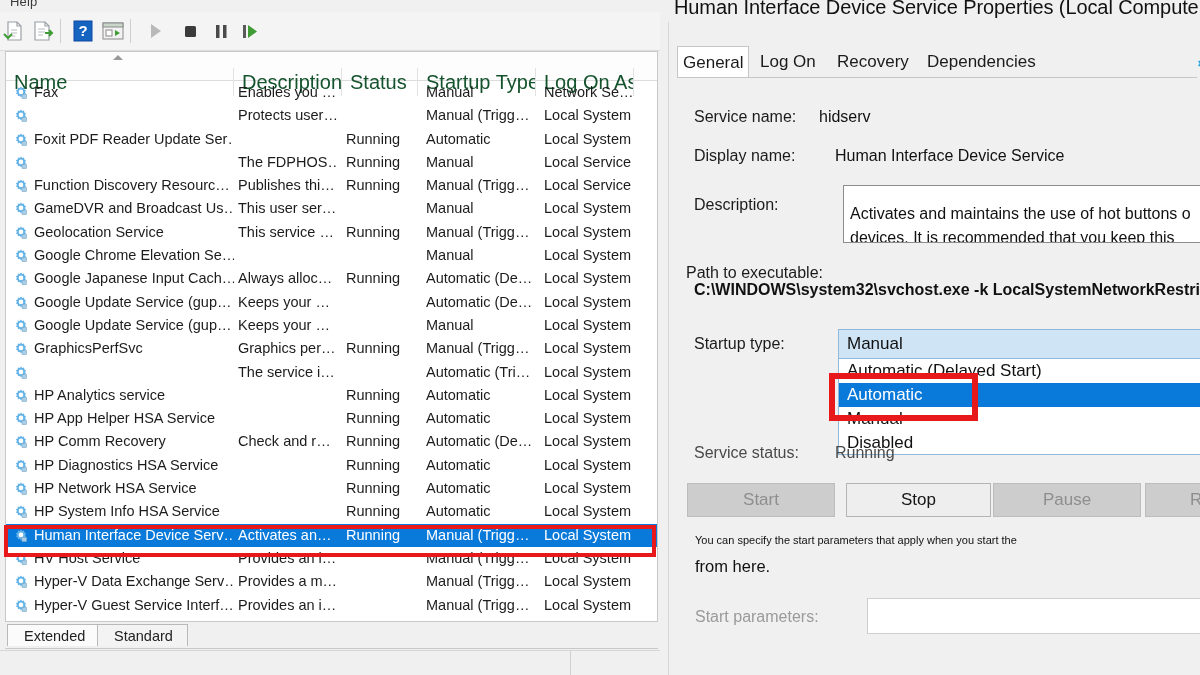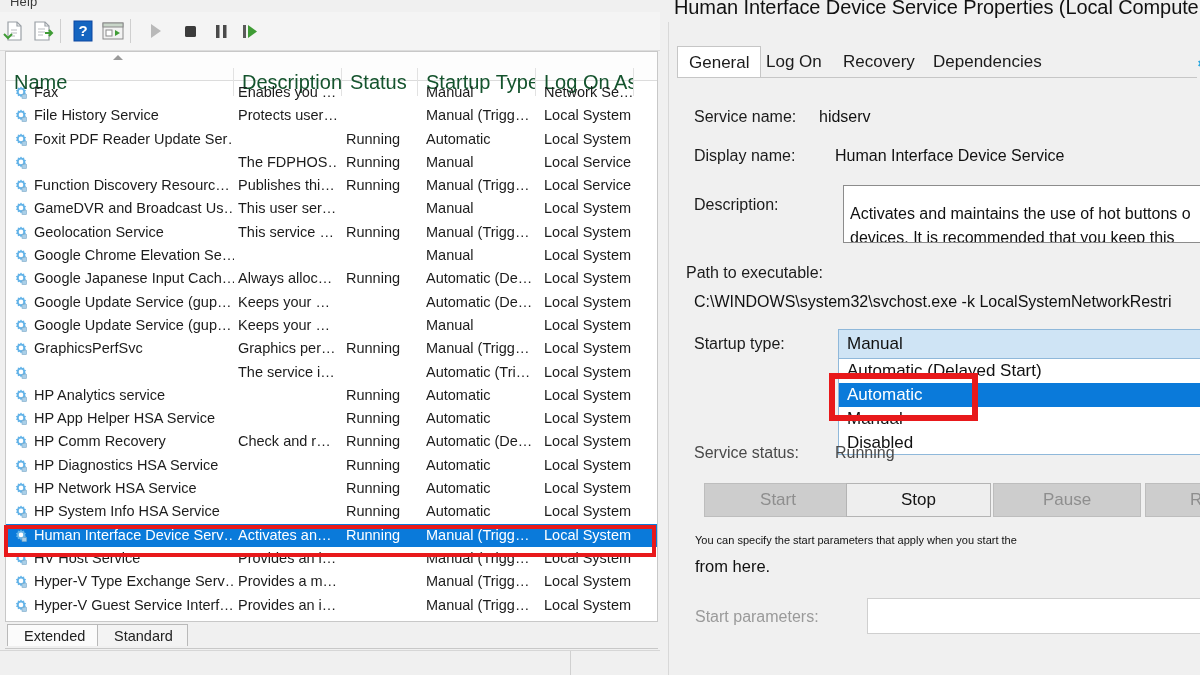--- a/index.html
+++ b/index.html
@@ -112,21 +112,21 @@
   }
   #props-body{
     position:absolute;left:0px;top:22px;width:540px;height:653px;
     background:#f0f0f0;border-left:1px solid #d8d8d8;
   }
   #tabrow{
     position:absolute;left:8px;top:24px;height:32px;
   }
   .ptab{
     position:absolute;top:0;height:32px;line-height:32px;
-    font-size:17px;color:#1b1b1b;padding:0 11px;white-space:nowrap;
+    font-size:17px;color:#1b1b1b;padding:0 5px;white-space:nowrap;
   }
   .ptab.active{
     background:#ffffff;border:1px solid #c6c6c6;border-bottom:1px solid #fff;
     box-sizing:border-box;
   }
   #tab-underline{
     position:absolute;left:8px;top:55px;width:520px;height:1px;background:#c6c6c6;
   }
   #gear-deco{position:absolute;left:525px;top:30px;width:22px;height:22px;}
 
@@ -268,21 +268,20 @@
             <span class="c c-stat"></span>
             <span class="c c-start">Manual</span>
             <span class="c c-log">Network Se…</span>
           </div>
           <div class="row">
             <span class="svc-icon"><svg width="16" height="16" viewBox="0 0 16 16">
       <path d="M8 1.4 l1.2 1.6 1.9-.5.2 2 1.8.8-1.1 1.6 1.1 1.6-1.8.8-.2 2-1.9-.5L8 12.4 6.8 10.8l-1.9.5-.2-2-1.8-.8 1.1-1.6L2.9 5.3l1.8-.8.2-2 1.9.5Z" fill="#63b3e8"></path>
       <circle cx="8" cy="6.9" r="2.3" fill="#ffffff"></circle>
       <rect x="9" y="9.5" width="4.5" height="4" fill="#a9cfe8" stroke="#7aa8c8" stroke-width=".6"></rect>
     </svg></span>
-            <span class="c c-name">File History Service</span>
             <span class="c c-desc">Protects user…</span>
             <span class="c c-stat"></span>
             <span class="c c-start">Manual (Trigg…</span>
             <span class="c c-log">Local System</span>
           </div>
           <div class="row">
             <span class="svc-icon"><svg width="16" height="16" viewBox="0 0 16 16">
       <path d="M8 1.4 l1.2 1.6 1.9-.5.2 2 1.8.8-1.1 1.6 1.1 1.6-1.8.8-.2 2-1.9-.5L8 12.4 6.8 10.8l-1.9.5-.2-2-1.8-.8 1.1-1.6L2.9 5.3l1.8-.8.2-2 1.9.5Z" fill="#63b3e8"></path>
       <circle cx="8" cy="6.9" r="2.3" fill="#ffffff"></circle>
       <rect x="9" y="9.5" width="4.5" height="4" fill="#a9cfe8" stroke="#7aa8c8" stroke-width=".6"></rect>
@@ -506,21 +505,21 @@
             <span class="c c-stat"></span>
             <span class="c c-start">Manual (Trigg…</span>
             <span class="c c-log">Local System</span>
           </div>
           <div class="row">
             <span class="svc-icon"><svg width="16" height="16" viewBox="0 0 16 16">
       <path d="M8 1.4 l1.2 1.6 1.9-.5.2 2 1.8.8-1.1 1.6 1.1 1.6-1.8.8-.2 2-1.9-.5L8 12.4 6.8 10.8l-1.9.5-.2-2-1.8-.8 1.1-1.6L2.9 5.3l1.8-.8.2-2 1.9.5Z" fill="#63b3e8"></path>
       <circle cx="8" cy="6.9" r="2.3" fill="#ffffff"></circle>
       <rect x="9" y="9.5" width="4.5" height="4" fill="#a9cfe8" stroke="#7aa8c8" stroke-width=".6"></rect>
     </svg></span>
-            <span class="c c-name">Hyper-V Type Exchange Serv…</span>
+            <span class="c c-name">Hyper-V Data Exchange Serv…</span>
             <span class="c c-desc">Provides a m…</span>
             <span class="c c-stat"></span>
             <span class="c c-start">Manual (Trigg…</span>
             <span class="c c-log">Local System</span>
           </div>
           <div class="row">
             <span class="svc-icon"><svg width="16" height="16" viewBox="0 0 16 16">
       <path d="M8 1.4 l1.2 1.6 1.9-.5.2 2 1.8.8-1.1 1.6 1.1 1.6-1.8.8-.2 2-1.9-.5L8 12.4 6.8 10.8l-1.9.5-.2-2-1.8-.8 1.1-1.6L2.9 5.3l1.8-.8.2-2 1.9.5Z" fill="#63b3e8"></path>
       <circle cx="8" cy="6.9" r="2.3" fill="#ffffff"></circle>
       <rect x="9" y="9.5" width="4.5" height="4" fill="#a9cfe8" stroke="#7aa8c8" stroke-width=".6"></rect>
@@ -574,39 +573,39 @@
       <div class="flabel" style="left:26px;top:147px;">Display name:</div>
       <div class="fvalue" style="left:167px;top:147px;">Human Interface Device Service</div>
 
       <div class="flabel" style="left:26px;top:196px;">Description:</div>
       <div id="desc-box">
         <div class="line" style="top:19px;">Activates and maintains the use of hot buttons o</div>
         <div class="line" style="top:43px;">devices. It is recommended that you keep this</div>
       </div>
 
       <div class="flabel" style="left:18px;top:264px;">Path to executable:</div>
-      <div class="fvalue" style="left:26px;top:293px;">C:\WINDOWS\system32\svchost.exe -k LocalSystemNetworkRestri</div>
+      <div class="fvalue" style="left:26px;top:281px;font-weight:bold;">C:\WINDOWS\system32\svchost.exe -k LocalSystemNetworkRestri</div>
 
       <div class="flabel" style="left:26px;top:335px;">Startup type:</div>
 
       <div id="combo">
         <span id="combo-text">Manual</span>
       </div>
 
       <div id="dropdown">
         <div class="dd-item" style="top:0px;">Automatic (Delayed Start)</div>
         <div class="dd-item hl" style="top:24px;">Automatic</div>
         <div class="dd-item" style="top:48px;">Manual</div>
         <div class="dd-item" style="top:72px;">Disabled</div>
       </div>
 
       <div class="flabel" style="left:26px;top:444px;color:#4a4a4a;">Service status:</div>
       <div class="fvalue" style="left:167px;top:444px;color:#4a4a4a;">Running</div>
 
-      <div class="pbtn" style="left:36px;width:148px;">Start</div>
+      <div class="pbtn" style="left:19px;width:148px;">Start</div>
       <div class="pbtn" style="left:325px;width:148px;">Pause</div>
       <div class="pbtn enabled" style="left:178px;width:145px;">Stop</div>
       <div class="pbtn" style="left:477px;width:120px;">Res</div>
 
       <div style="position:absolute;left:27px;top:534px;font-size:11px;color:#111;white-space:nowrap;">You can specify the start parameters that apply when you start the</div>
       <div style="position:absolute;left:27px;top:557px;font-size:16.5px;color:#111;white-space:nowrap;">from here.</div>
 
       <div class="flabel" style="left:27px;top:608px;color:#9a9a9a;">Start parameters:</div>
       <div style="position:absolute;left:199px;top:598px;width:350px;height:36px;background:#fff;border:1px solid #cfcfcf;box-sizing:border-box;"></div>
 

